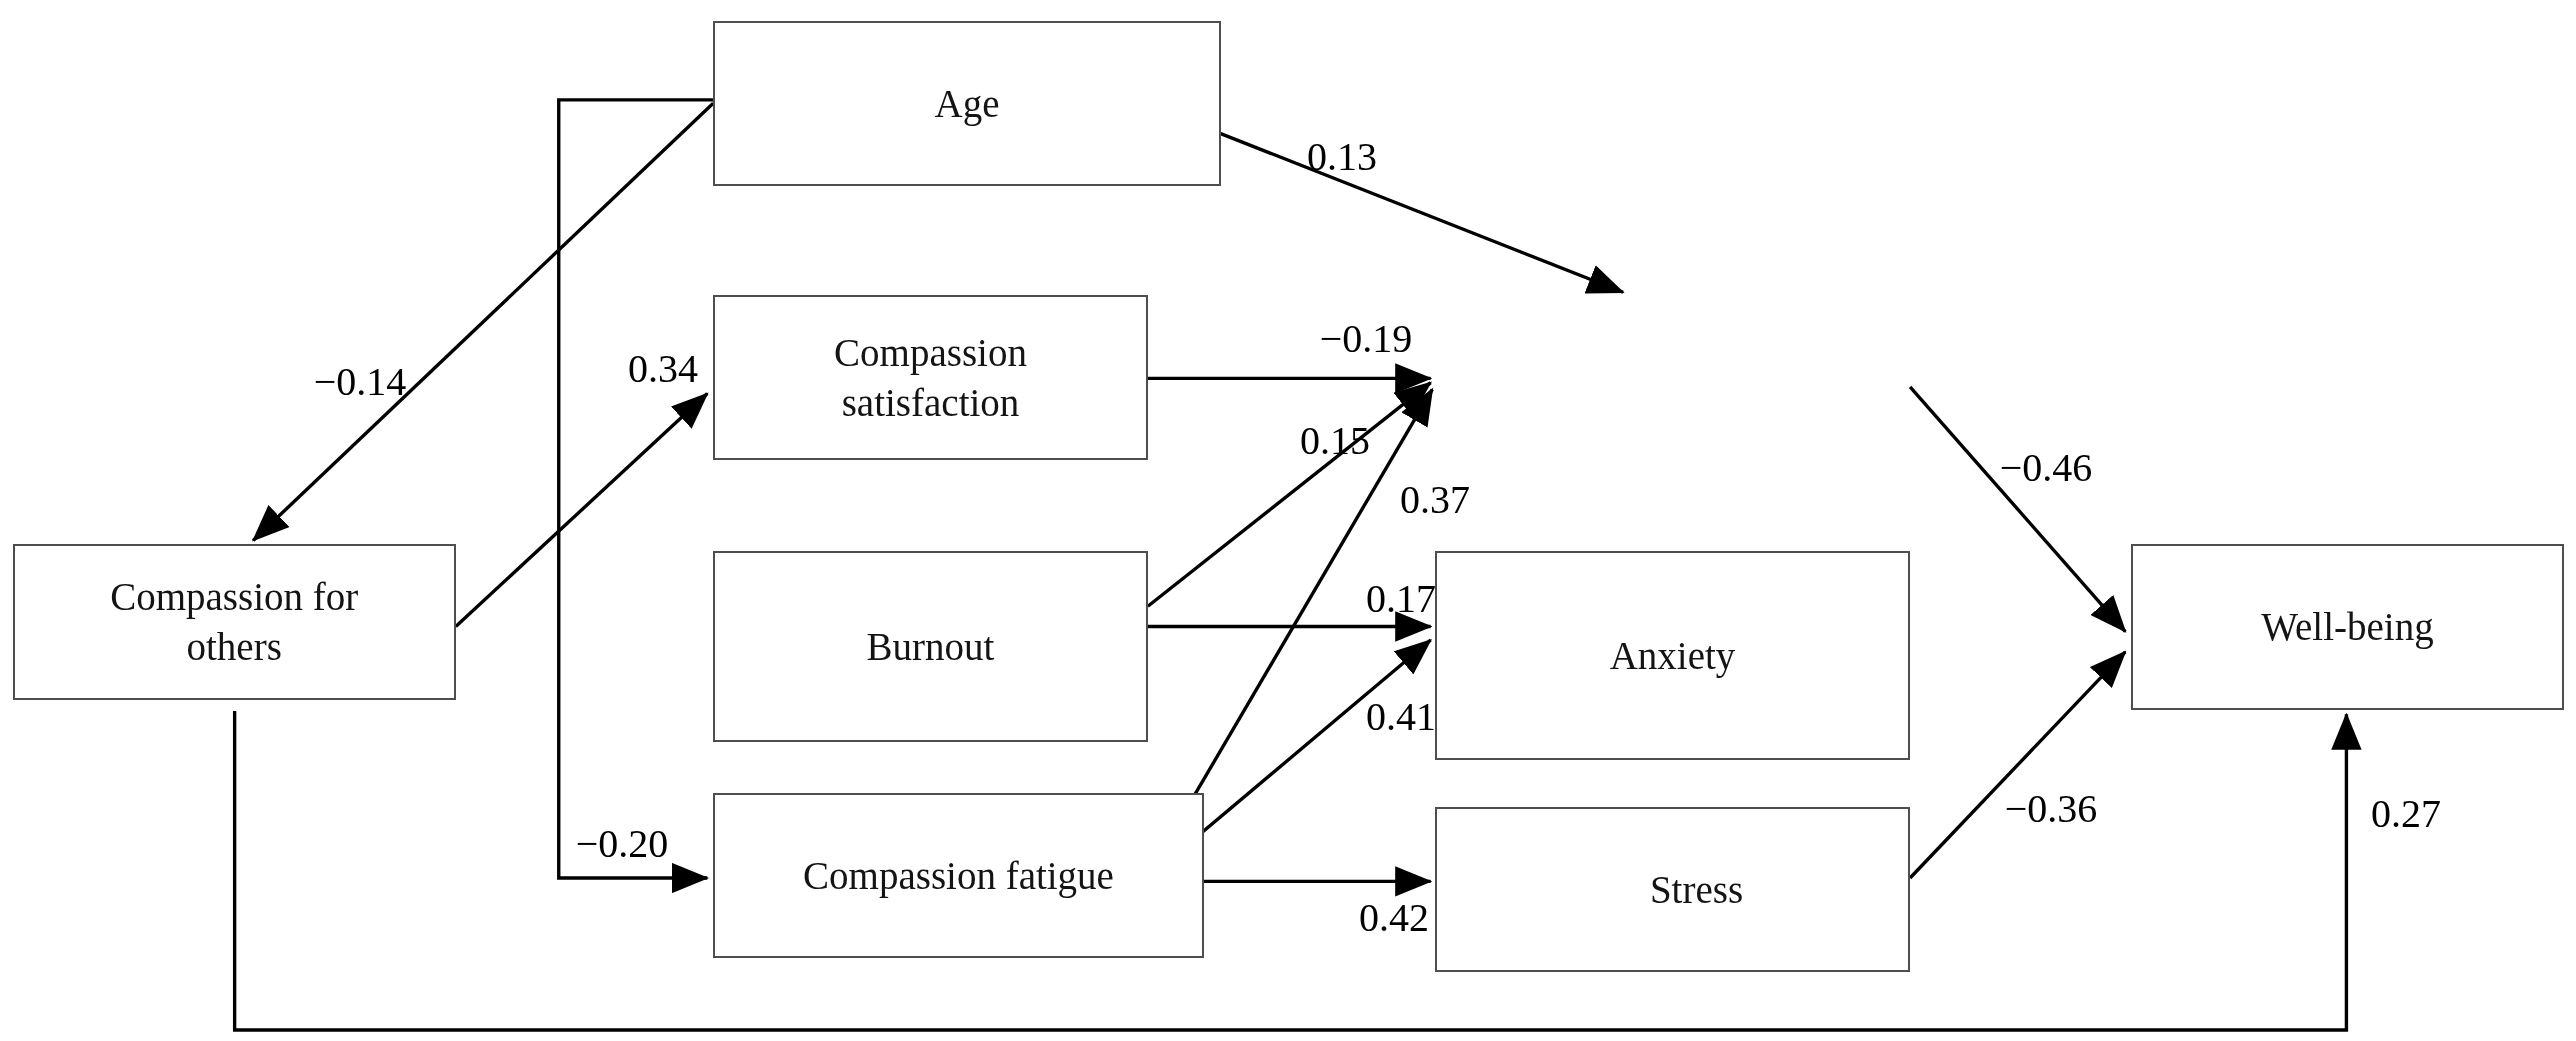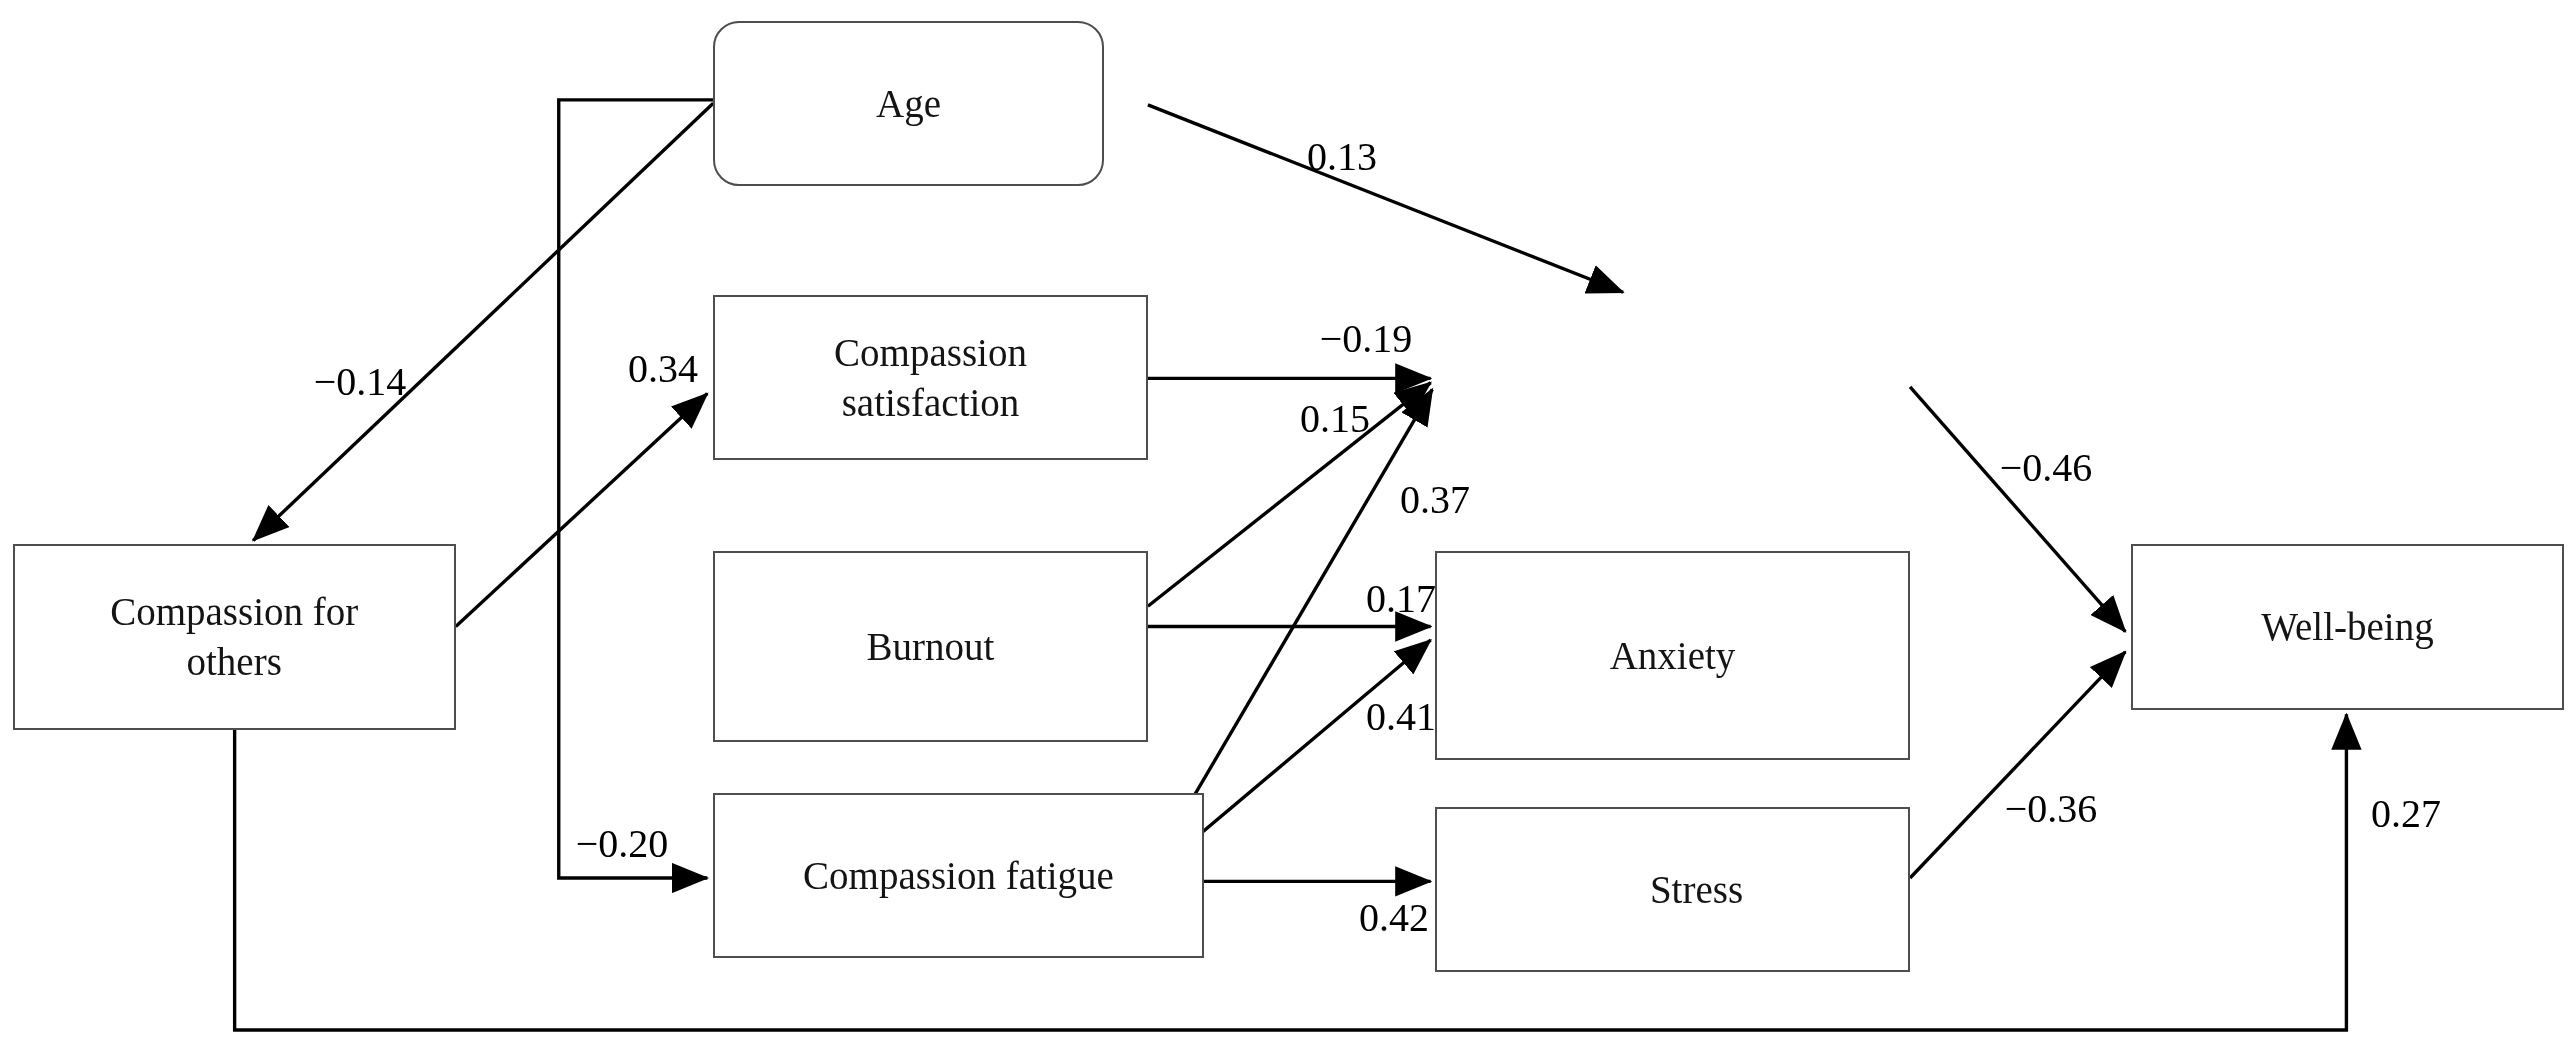--- a/index.html
+++ b/index.html
@@ -74,38 +74,38 @@
     <path class="edge" d="M 1360 448 L 1695 448" marker-end="url(#arrowhead)"></path>
     <path class="edge" d="M 1360 718 L 1695 453" marker-end="url(#arrowhead)"></path>
     <path class="edge" d="M 1360 742 L 1695 742" marker-end="url(#arrowhead)"></path>
     <path class="edge" d="M 1360 1036 L 1697 461" marker-end="url(#arrowhead)"></path>
     <path class="edge" d="M 1360 1040 L 1695 758" marker-end="url(#arrowhead)"></path>
     <path class="edge" d="M 1360 1044 L 1695 1044" marker-end="url(#arrowhead)"></path>
     <path class="edge" d="M 2263 458 L 2518 748" marker-end="url(#arrowhead)"></path>
     <path class="edge" d="M 2263 1040 L 2518 772" marker-end="url(#arrowhead)"></path>
   </svg>
 
-  <div class="node" style="left:713px; top:21px; width:391px; height:165px;border-radius:26px;">
+  <div class="node" style="left:713px; top:21px; width:508px; height:165px;">
     <span class="line">Age</span>
   </div>
 
   <div class="node" style="left:713px; top:295px; width:435px; height:165px;">
     <span class="line">Compassion</span>
     <span class="line">satisfaction</span>
   </div>
 
   <div class="node" style="left:713px; top:551px; width:435px; height:191px;">
     <span class="line">Burnout</span>
   </div>
 
   <div class="node" style="left:713px; top:769px; width:491px; height:165px;margin-top:24px;">
     <span class="line">Compassion fatigue</span>
   </div>
 
-  <div class="node" style="left:12.7px; top:544px; width:443px; height:186px;">
+  <div class="node" style="left:12.7px; top:544px; width:443px; height:156px;">
     <span class="line">Compassion for</span>
     <span class="line">others</span>
   </div>
 
 
   <div class="node" style="left:1435px; top:551px; width:475px; height:209px;">
     <span class="line">Anxiety</span>
   </div>
 
   <div class="node" style="left:1435px; top:807px; width:475px; height:165px;padding-left:48px;">
@@ -115,21 +115,21 @@
   <div class="node" style="left:2131px; top:544px; width:433px; height:166px;">
     <span class="line">Well-being</span>
   </div>
 
   <div class="coef" style="left:360px;  top:382px;">−0.14</div>
   <div class="coef" style="left:622px;  top:844px;">−0.20</div>
   <div class="coef" style="left:1342px; top:157px;">0.13</div>
   <div class="coef" style="left:663px;  top:369px;">0.34</div>
   <div class="coef" style="left:2406px; top:814px;">0.27</div>
   <div class="coef" style="left:1366px; top:339px;">−0.19</div>
-  <div class="coef" style="left:1335px; top:419px;">0.15</div>
+  <div class="coef" style="left:1335px; top:441px;">0.15</div>
   <div class="coef" style="left:1401px; top:599px;">0.17</div>
   <div class="coef" style="left:1435px; top:500px;">0.37</div>
   <div class="coef" style="left:1401px; top:717px;">0.41</div>
   <div class="coef" style="left:1394px; top:918px;">0.42</div>
   <div class="coef" style="left:2046px; top:468px;">−0.46</div>
   <div class="coef" style="left:2051px; top:809px;">−0.36</div>
 
 </div>
 
 

